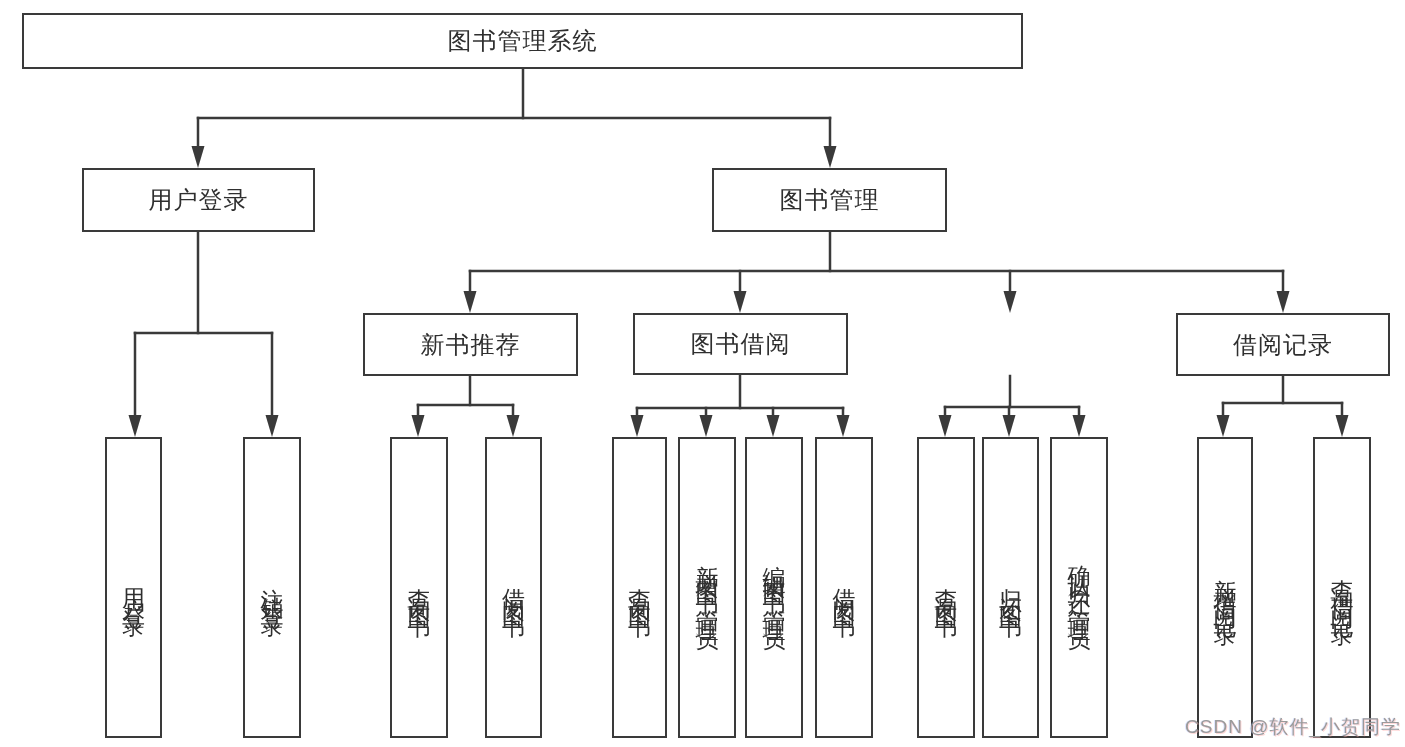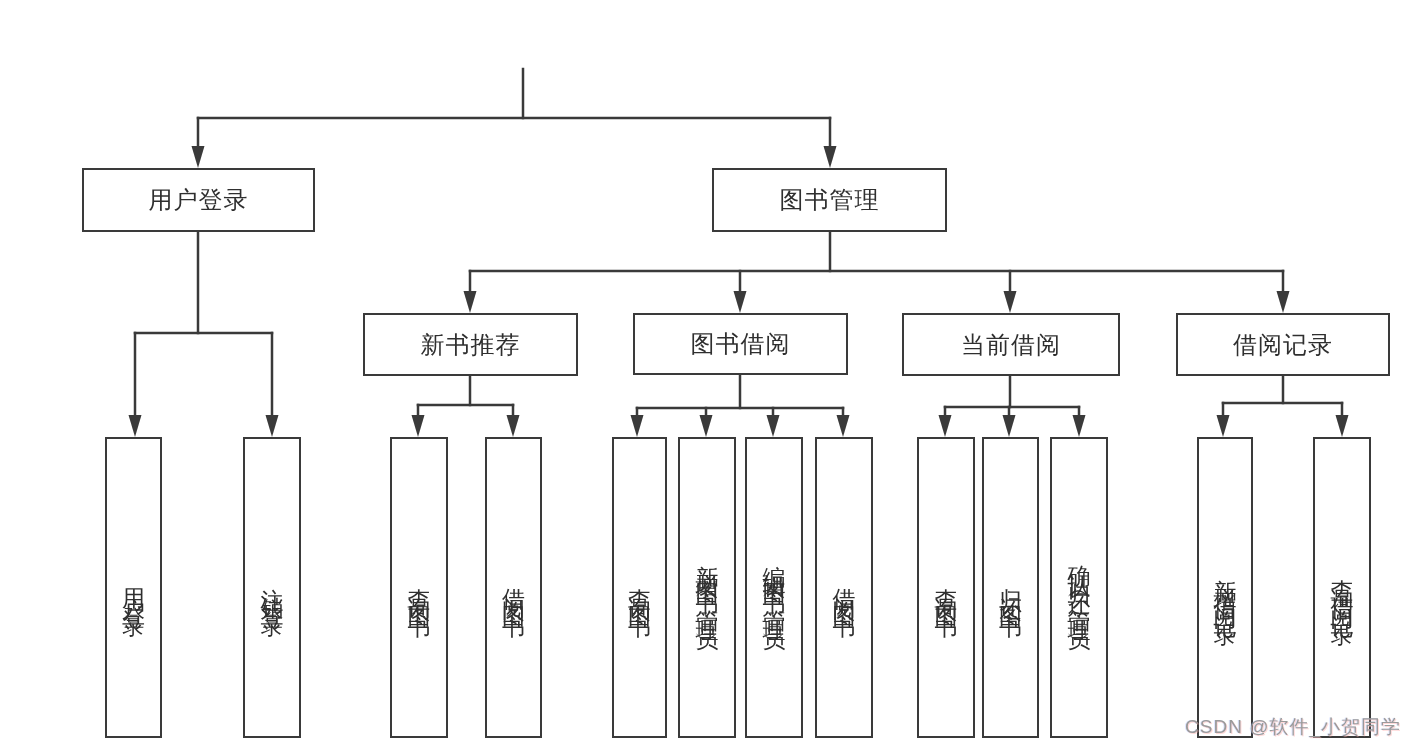--- a/index.html
+++ b/index.html
@@ -95,36 +95,36 @@
       <line x1="1009" y1="407" x2="1009" y2="417" class="cline"></line>
       <polygon points="1002.5,415 1015.5,415 1009,437" class="ahead"></polygon>
       <line x1="1079" y1="407" x2="1079" y2="417" class="cline"></line>
       <polygon points="1072.5,415 1085.5,415 1079,437" class="ahead"></polygon>
       <line x1="1223" y1="403" x2="1223" y2="417" class="cline"></line>
       <polygon points="1216.5,415 1229.5,415 1223,437" class="ahead"></polygon>
       <line x1="1342" y1="403" x2="1342" y2="417" class="cline"></line>
       <polygon points="1335.5,415 1348.5,415 1342,437" class="ahead"></polygon>
     </svg>
 
+  <div class="node" style="left:22px;top:13px;width:1001px;height:56px">
+    <span>图书管理系统</span>
+  </div>
 
   <div class="node" style="left:82px;top:168px;width:233px;height:64px">
     <span>用户登录</span>
   </div>
   <div class="node" style="left:363px;top:313px;width:215px;height:63px">
     <span>新书推荐</span>
   </div>
 
   <div class="node" style="left:712px;top:168px;width:235px;height:64px">
     <span>图书管理</span>
   </div>
   <div class="node" style="left:633px;top:313px;width:215px;height:62px">
     <span>图书借阅</span>
-  </div>
-  <div class="node" style="left:902px;top:313px;width:218px;height:63px">
-    <span>当前借阅</span>
   </div>
   <div class="node" style="left:1176px;top:313px;width:214px;height:63px">
     <span>借阅记录</span>
   </div>
 
   <div class="node vnode" style="left:105px;top:437px;width:57px;height:301px">
     <span class="vtxt">用户登录</span>
   </div>
   <div class="node vnode" style="left:243px;top:437px;width:58px;height:301px">
     <span class="vtxt">注销登录</span>

